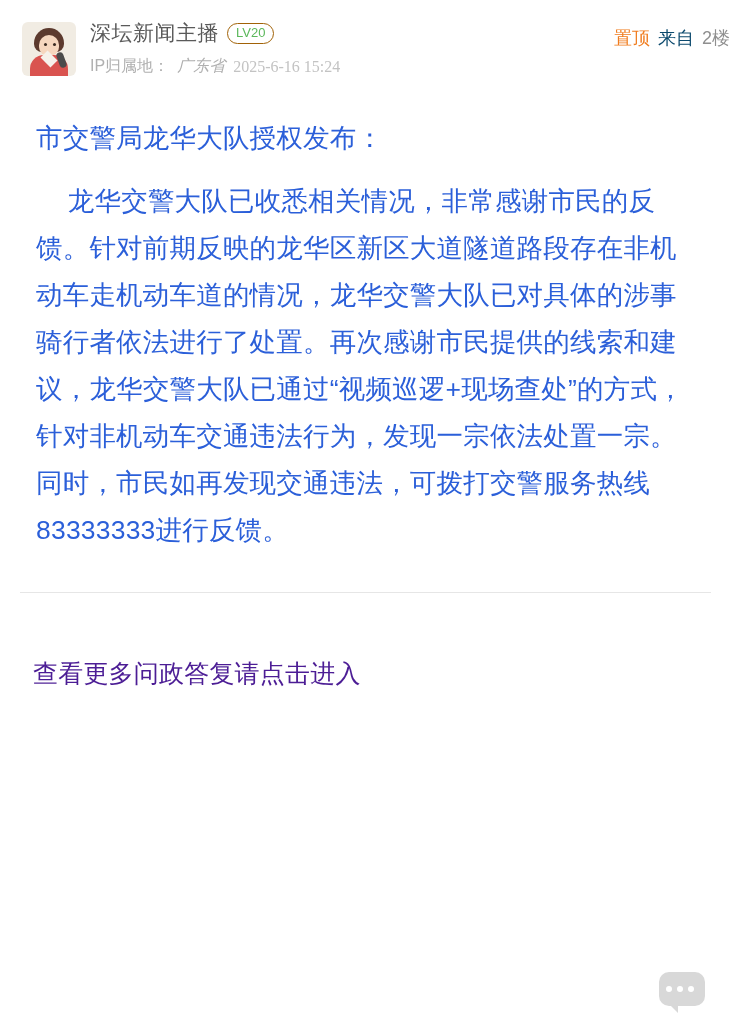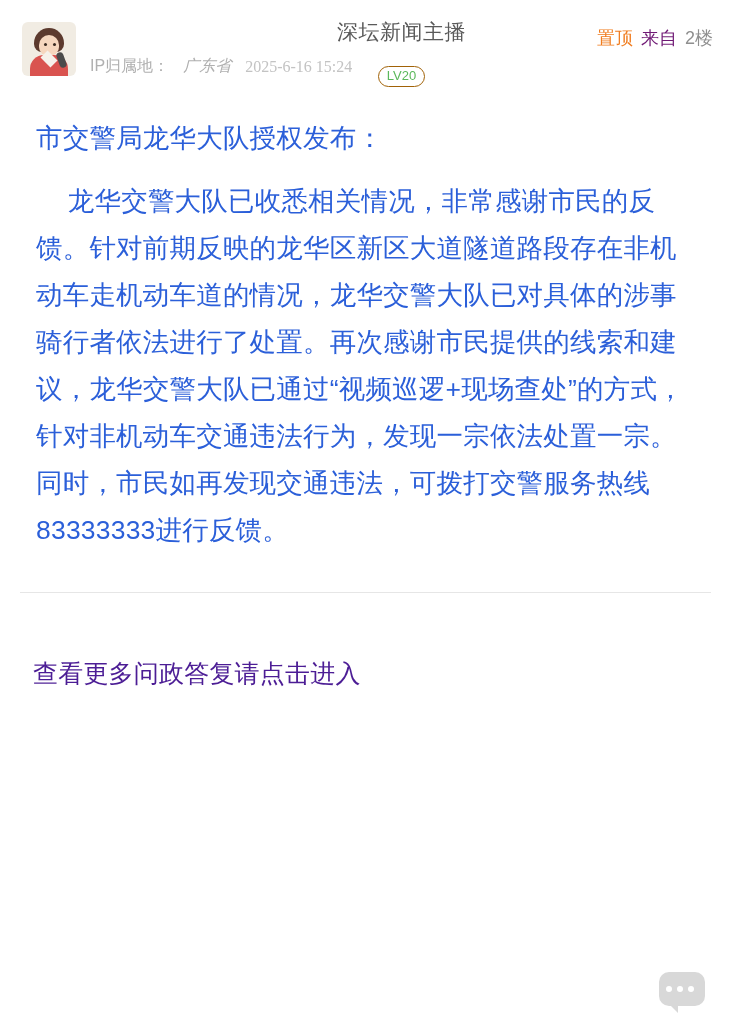--- a/index.html
+++ b/index.html
@@ -80,61 +80,60 @@
   }
 
   .header-text {
     margin-left: 14px;
     flex: 1 1 auto;
     min-width: 0;
   }
   .name-row {
     display: flex;
     align-items: center;
-    gap: 20px;
+    gap: 8px;
     height: 30px;
-    flex-direction: column;
   }
   .author-name {
     font-size: 21px;
     color: #5a5a5a;
     letter-spacing: 0.5px;
   }
   .level-badge {
     display: inline-block;
     border: 1px solid #a16207;
     color: #5bb85b;
     border-radius: 11px;
     font-size: 13px;
     padding: 1px 8px 2px 8px;
     line-height: 16px;
   }
   .meta-row {
     display: flex;
     align-items: center;
-    gap: 14px;
+    gap: 8px;
     margin-top: 8px;
     font-size: 16px;
     color: #b6b6b6;
   }
   .meta-ip { color: #b0b0b0; }
   .meta-region { color: #b0b0b0; font-style: italic; }
   .meta-time { color: #c3c3c3; font-family: Liberation Serif, serif; }
 
   .header-right {
     position: absolute;
-    right: 18px;
+    right: 1px;
     top: 26px;
     display: flex;
     align-items: flex-end;
     gap: 8px;
     font-size: 18px;
   }
   .pin-label { color: #f07c1e; }
-  .from-label { color: #701a75; }
+  .from-label { color: #0c4a6e; }
   .floor-label { color: #8f8f8f; }
 
   
   .post-body {
     padding: 14px 20px 0 20px;
     color: #2b5fd9;
     font-size: 26.5px;
     line-height: 47px;
     letter-spacing: 0.2px;
   }

